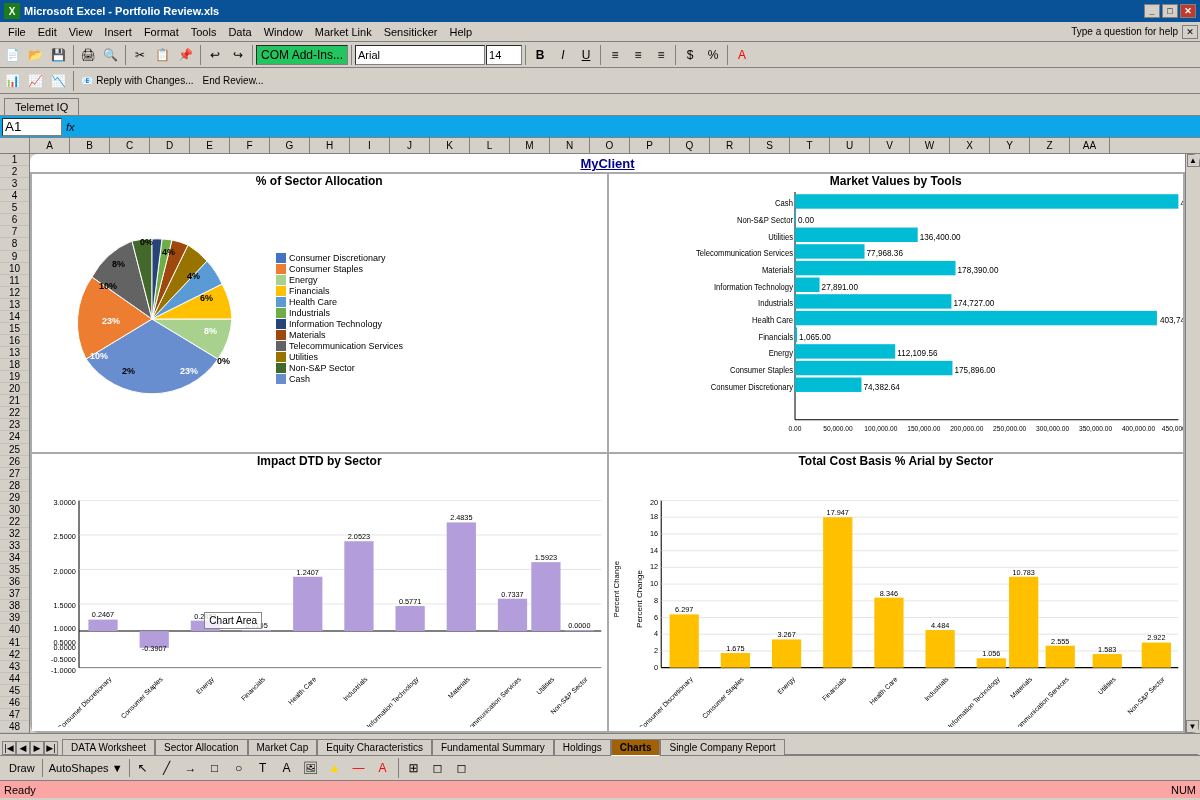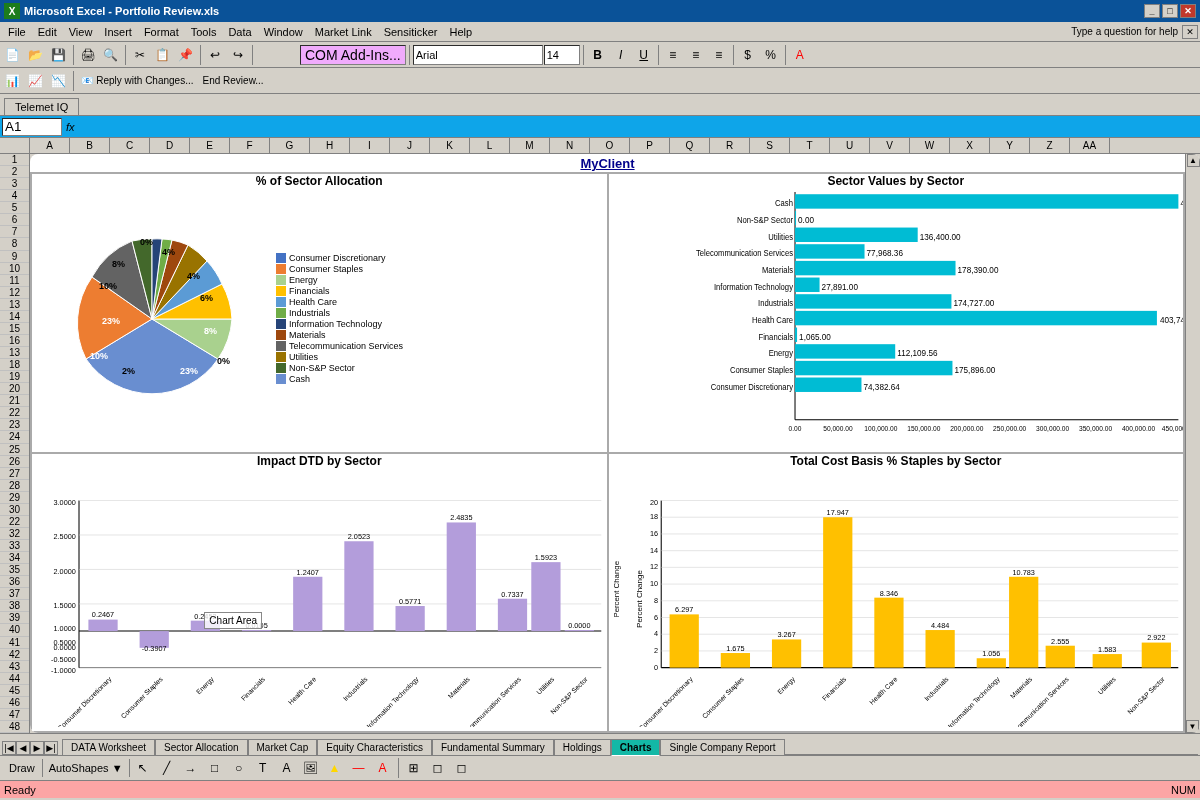--- a/index.html
+++ b/index.html
@@ -163,21 +163,21 @@
     .sheet-tab {
       background: #d4d0c8;
       border: 1px solid #808080;
       border-bottom: none;
       padding: 2px 8px;
       font-size: 10px;
       cursor: pointer;
       white-space: nowrap;
     }
     .sheet-tab.active {
-      background: #14b8a6;
+      background: #a16207;
       font-weight: bold;
       border-bottom: 1px solid white;
       margin-bottom: -1px;
     }
     .tab-nav { display: flex; align-items: center; margin-right: 4px; }
     .tab-nav-btn { width: 14px; height: 14px; background: #d4d0c8; border: 1px solid #808080; font-size: 9px; display: flex; align-items: center; justify-content: center; cursor: pointer; }
 
     .status-bar {
       background: #fca5a5;
       height: 18px;
@@ -248,21 +248,21 @@
   <div class="tb-icon">🖨</div>
   <div class="tb-icon">🔍</div>
   <div class="tb-sep"></div>
   <div class="tb-icon">✂</div>
   <div class="tb-icon">📋</div>
   <div class="tb-icon">📌</div>
   <div class="tb-sep"></div>
   <div class="tb-icon">↩</div>
   <div class="tb-icon">↪</div>
   <div class="tb-sep"></div>
-  <div style="font-size:14px;padding:0 4px;border:1px inset #808080;background:#f0abfc;height:20px;display:flex;align-items:center;margin-left:44px;">COM Add-Ins...</div>
+  <div style="font-size:12px;padding:0 4px;border:1px inset #808080;background:#22c55e;height:20px;display:flex;align-items:center;">COM Add-Ins...</div>
   <div class="tb-sep"></div>
   <input class="font-box" value="Arial" style="">
   <input class="size-box" value="14" style="">
   <div class="tb-sep"></div>
   <div class="tb-icon" style="font-weight:bold;">B</div>
   <div class="tb-icon" style="font-style:italic;">I</div>
   <div class="tb-icon" style="text-decoration:underline;">U</div>
   <div class="tb-sep"></div>
   <div class="tb-icon">≡</div>
   <div class="tb-icon">≡</div>
@@ -478,21 +478,21 @@
               </div>
             <div class="legend-item">
                 <div class="legend-color" style="background:#698ed0;"></div>
                 <span>Cash</span>
               </div>
           </div>
         </div>
       </div>
 
       <div class="chart-box" style="border-bottom:1px solid #aaa;">
-        <div class="chart-title">Sector Values by Sector</div>
+        <div class="chart-title">Market Values by Tools</div>
         <div style="height:calc(100% - 22px);overflow:hidden;padding-left:2px;">
           <svg width="100%" height="100%" viewBox="0 0 560 230" preserveAspectRatio="none">
 
             <line x1="180" y1="0" x2="180" y2="205" class="axis-line"></line>
             <line x1="180" y1="205" x2="555" y2="205" class="axis-line"></line>
 
             <rect x="180" y="2" width="375" height="13" fill="#00bcd4"></rect>
             <text x="557" y="13" font-size="8" fill="#000">427,319.48</text>
 
             <rect x="180" y="17" width="1" height="13" fill="#00bcd4"></rect>
@@ -625,21 +625,21 @@
             <text x="460" y="180" font-size="6.5" fill="#000" text-anchor="end" transform="rotate(-45,460,168)">Telecommunication Services</text>
             <text x="492" y="180" font-size="6.5" fill="#000" text-anchor="end" transform="rotate(-45,492,168)">Utilities</text>
             <text x="524" y="180" font-size="6.5" fill="#000" text-anchor="end" transform="rotate(-45,524,168)">Non-S&amp;P Sector</text>
           </svg>
           
           <div class="chart-area-label" style="left:30%;top:55%;">Chart Area</div>
         </div>
       </div>
 
       <div class="chart-box">
-        <div class="chart-title">Total Cost Basis % Staples by Sector</div>
+        <div class="chart-title">Total Cost Basis % Arial by Sector</div>
         <div style="height:calc(100% - 22px);position:relative;">
           
           <div style="position:absolute;left:2px;top:50%;transform:translateY(-50%) rotate(-90deg);font-size:8px;white-space:nowrap;transform-origin:center;">Percent Change</div>
           <svg width="100%" height="100%" viewBox="0 0 550 200">
 
             <line x1="50" y1="5" x2="50" y2="165" stroke="#000" stroke-width="1"></line>
 
             <line x1="50" y1="165" x2="545" y2="165" stroke="#000" stroke-width="1"></line>
 
             <line x1="50" y1="5" x2="545" y2="5" stroke="#ccc" stroke-width="0.5"></line>

